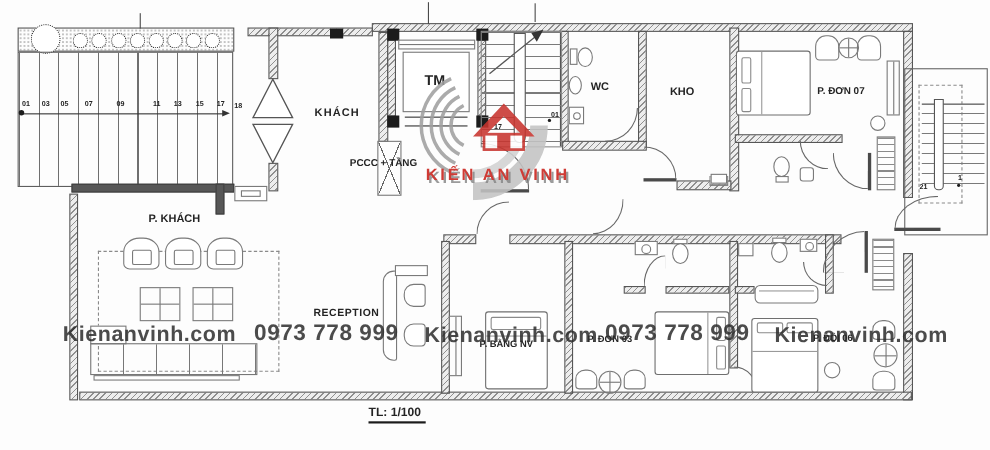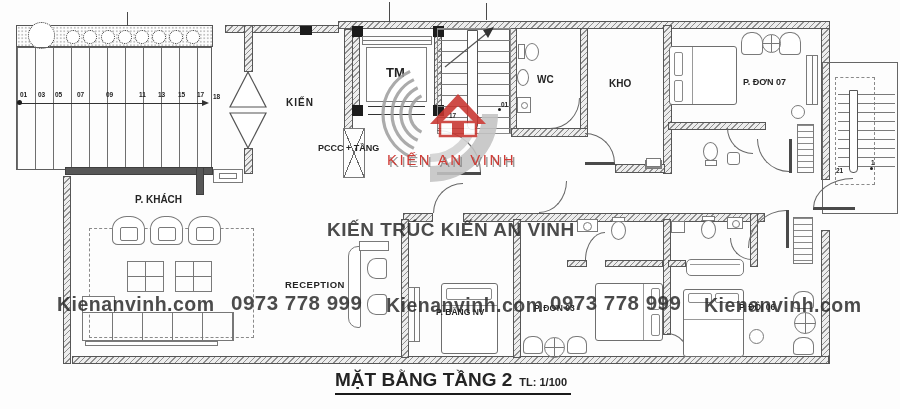--- a/index.html
+++ b/index.html
@@ -35,21 +35,21 @@
   .lines-h{background:repeating-linear-gradient(to bottom,#8a8a8a 0 1px,transparent 1px 6px);}
   .mid-h{background:linear-gradient(#777,#777) 0 50%/100% 1px no-repeat;}
   .mid-v{background:linear-gradient(#777,#777) 50% 0/1px 100% no-repeat;}
   .seatrow{position:absolute;box-sizing:border-box;border:1px solid #777;
            background:repeating-linear-gradient(90deg,transparent 0 29px,#777 29px 30px);}
   .sill{position:absolute;border-top:1.5px solid #333;border-bottom:1.5px solid #333;}
   .planter{position:absolute;box-sizing:border-box;border:1px solid #565656;
            background-image:radial-gradient(#b5b5b5 .6px,transparent .7px);background-size:3.5px 3.5px;}
   .plant{position:absolute;box-sizing:border-box;border:1.6px dotted #2f2f2f;border-radius:50%;background:#fff;}
   .wm{position:absolute;font-weight:bold;color:rgba(44,44,44,.85);white-space:nowrap;z-index:6;letter-spacing:.5px;}
-  .logo-text{position:absolute;font-weight:normal;z-index:6;}
+  .logo-text{position:absolute;font-weight:bold;z-index:6;}
   .title-row{position:absolute;display:inline-flex;align-items:baseline;gap:7px;
              border-bottom:2px solid #1b1b1b;padding:0 4px 2px 0;z-index:2;}
   .arrowhead{position:absolute;width:0;height:0;border-left:7px solid #333;
              border-top:3.5px solid transparent;border-bottom:3.5px solid transparent;}
 </style>
 </head>
 <body>
 
 <div class="plan">
 
@@ -244,21 +244,21 @@
     <div class="ln" style="left:3px;top:4px;width:50px;height:1px;background:#9a9a9a"></div>
   </div>
   <div class="furn lines-h" style="left:793px;top:217px;width:20px;height:47px"></div>
   <div class="chair" style="left:793px;top:291px;width:21px;height:18px"></div>
   <div class="furn round tcross" style="left:794px;top:312px;width:22px;height:22px"></div>
   <div class="chair" style="left:793px;top:337px;width:21px;height:18px"></div>
   <div class="ln" style="left:786px;top:210px;width:3px;height:38px"></div>
   <div class="arc arc-tl" style="left:748px;top:210px;width:38px;height:38px"></div>
   <div class="arc arc-br" style="left:539px;top:181px;width:28px;height:32px"></div>
 
-  <span class="label" style="left:286px;top:97px;font-size:10px;letter-spacing:1px">KIẾN</span>
+  <span class="label" style="left:286px;top:97px;font-size:10px;letter-spacing:1px">KHÁCH</span>
   <span class="label" style="left:386px;top:65px;font-size:13px">TM</span>
   <span class="label" style="left:318px;top:143px;font-size:9px">PCCC + TẦNG</span>
   <span class="label" style="left:537px;top:74px;font-size:10px">WC</span>
   <span class="label" style="left:609px;top:78px;font-size:10px">KHO</span>
   <span class="label" style="left:743px;top:77px;font-size:9px">P. ĐƠN 07</span>
   <span class="label" style="left:135px;top:194px;font-size:10px">P. KHÁCH</span>
   <span class="label" style="left:285px;top:279px;font-size:9.5px;letter-spacing:.5px">RECEPTION</span>
   <span class="label" style="left:436px;top:307px;font-size:8.5px">P. BẰNG NV</span>
   <span class="label" style="left:534px;top:303px;font-size:8.5px">P. ĐƠN 03</span>
   <span class="label" style="left:739px;top:302px;font-size:8.5px">P. ĐÔI 06</span>
@@ -269,25 +269,23 @@
     <path d="M69.5,33.9 A20,20 0 0 0 69.5,70.1" stroke="#a0a0a0" stroke-width="3.2" fill="none"></path>
     <path d="M65.7,25.7 A29,29 0 0 0 65.7,78.3" stroke="#a0a0a0" stroke-width="3.2" fill="none"></path>
     <path d="M61.9,17.6 A38,38 0 0 0 61.9,86.4" stroke="#a0a0a0" stroke-width="3.2" fill="none"></path>
     <path d="M58.1,9.4 A47,47 0 0 0 58.1,94.6" stroke="#a0a0a0" stroke-width="3.2" fill="none"></path>
     <polygon points="78,62 106,32 134,62 124,62 106,44 88,62" fill="#c8342e"></polygon>
     <rect x="88" y="60" width="36" height="14" fill="#ffffff" stroke="#c8342e" stroke-width="2.5"></rect>
     <rect x="100" y="60" width="12" height="14" fill="#c8342e"></rect>
   </svg>
   <span class="logo-text" style="left:387px;top:151px;font-size:15px;letter-spacing:2.5px;color:#cf3b35;text-shadow:2px 2px 0 rgba(130,130,130,.8)">KIẾN AN VINH</span>
 
-  <span class="wm" style="left:327px;top:219px;font-size:19px">KIẾN TRÚC KIẾN AN VINH</span>
   <span class="wm" style="left:57px;top:293px;font-size:19.5px">Kienanvinh.com</span>
   <span class="wm" style="left:231px;top:291px;font-size:20.5px">0973 778 999</span>
   <span class="wm" style="left:386px;top:294px;font-size:19.5px">Kienanvinh.com</span>
   <span class="wm" style="left:550px;top:291px;font-size:20.5px">0973 778 999</span>
   <span class="wm" style="left:704px;top:294px;font-size:19.5px">Kienanvinh.com</span>
 
   <div class="title-row" style="left:335px;top:369px">
-    <span class="label" style="position:static;font-size:19px">MẶT BẰNG TẦNG 2</span>
     <span class="label" style="position:static;font-size:11px">TL: 1/100</span>
   </div>
 
 </div>
 
 </body></html>

